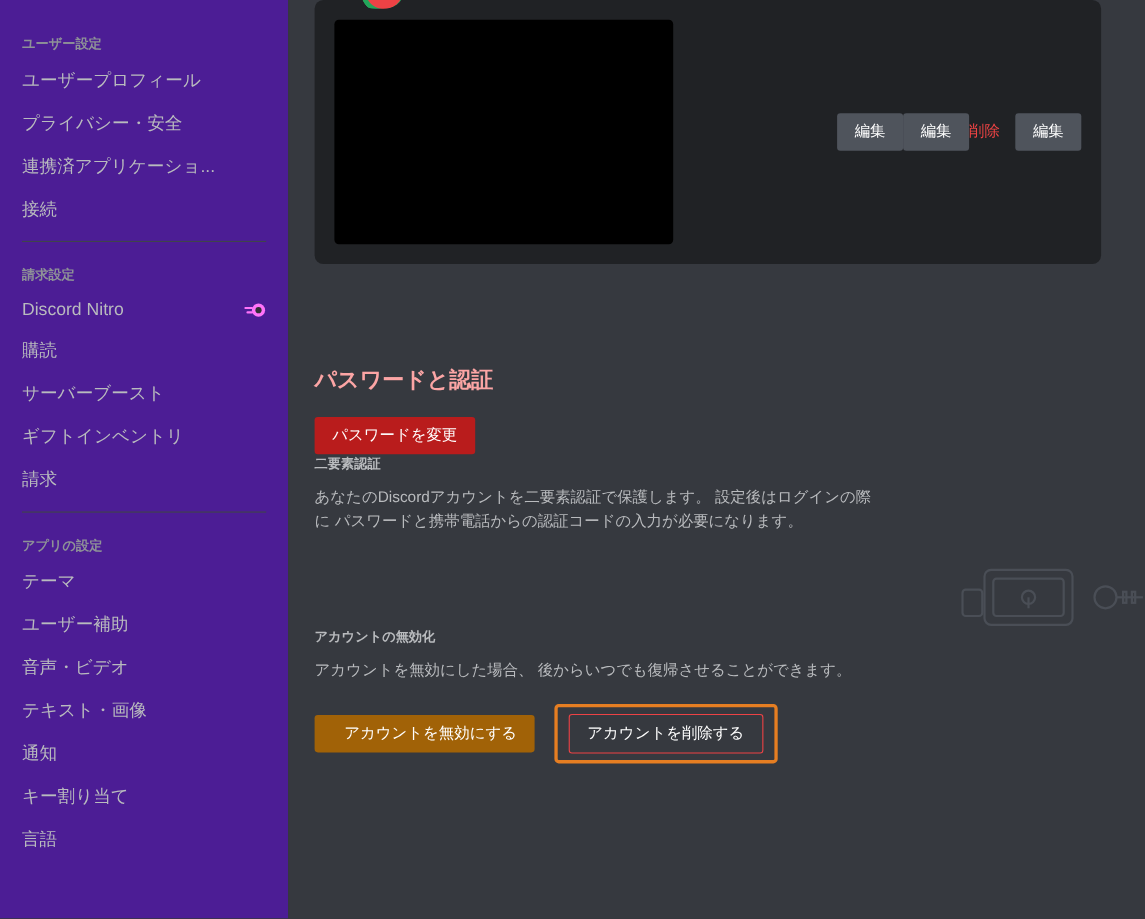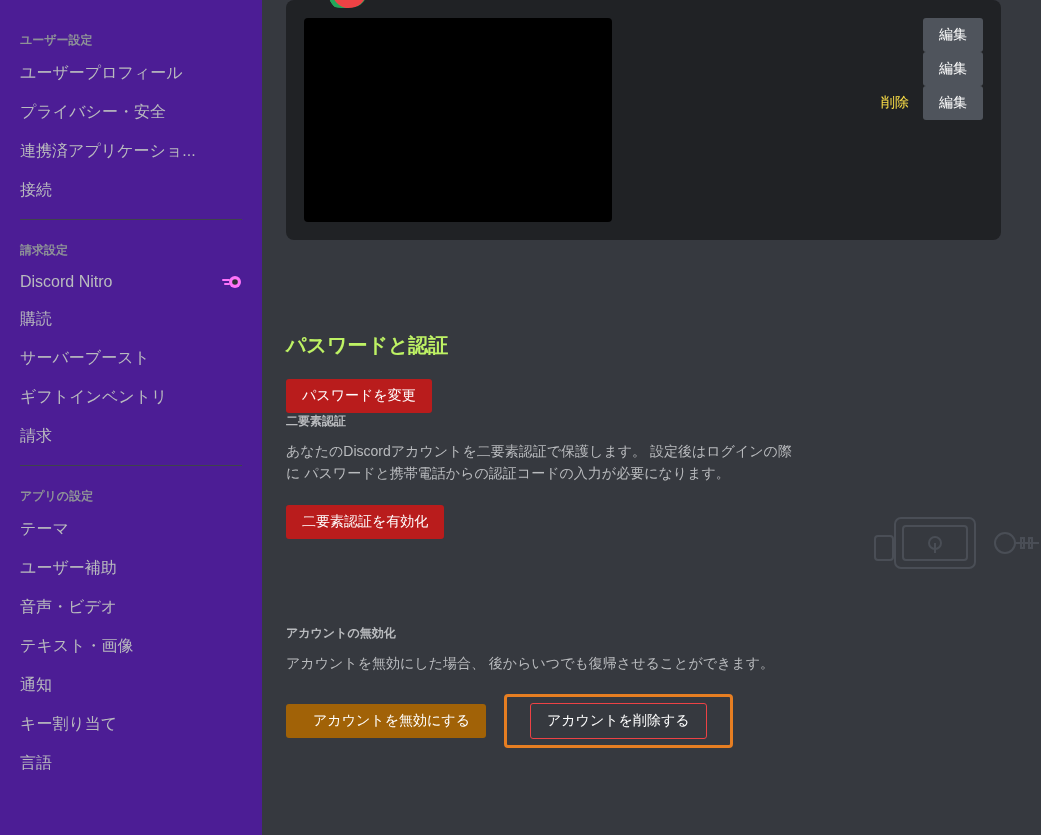--- a/index.html
+++ b/index.html
@@ -90,22 +90,21 @@
     .black-box {
       width: 308px;
       height: 204px;
       background: #000;
       border-radius: 4px;
       flex-shrink: 0;
     }
     .card-right {
       flex: 1;
       display: flex;
-      flex-direction: column;
-      justify-content: flex-start;
+      justify-content: flex-end;
       height: 204px;
     }
     .edit-row {
       display: flex;
       justify-content: flex-end;
       align-items: center;
       gap: 14px;
     }
     .btn {
       padding: 8px 16px;
@@ -125,29 +124,29 @@
     .btn-red {
       background: #a16207;
       padding-left: 27px;
     }
     .btn-outline-red {
       background: transparent;
       border: 1px solid #ed4245;
       color: #fff;
     }
     .text-link {
-      color: #fde047;
+      color: #ef4444;
       font-size: 14px;
       cursor: pointer;
     }
     .section {
       margin-top: 56px;
     }
     .section-title {
-      color: #bef264;
+      color: #fca5a5;
       font-size: 20px;
       font-weight: 600;
       margin-bottom: 20px;
     }
     .subsection-label {
       color: #b9bbbe;
       font-size: 12px;
       font-weight: 700;
       margin-bottom: 10px;
       text-transform: none;
@@ -163,21 +162,21 @@
       right: -4px;
       top: 496px;
       opacity: 0.8;
     }
     .actions-row {
       display: flex;
       gap: 18px;
       align-items: center;
     }
     .highlight-delete {
-      padding: 6px 23px;
+      padding: 6px 10px;
       border: 3px solid #e67e22;
       border-radius: 4px;
       display: inline-block;
     }
     .spacer-top {
       height: 20px;
     }
   </style>
 </head>
 <body>
@@ -278,21 +277,20 @@
     </div>
   </div>
 
   <div class="section" style="margin-top:92px;">
     <h2 class="section-title">パスワードと認証</h2>
     <button class="btn btn-blue">パスワードを変更</button>
 
     <div style="">
       <div class="subsection-label">二要素認証</div>
       <div class="help-text" style="max-width:520px;">あなたのDiscordアカウントを二要素認証で保護します。 設定後はログインの際に パスワードと携帯電話からの認証コードの入力が必要になります。</div>
-      <button class="btn btn-blue">二要素認証を有効化</button>
     </div>
   </div>
 
   <div class="illustration">
     <svg width="180" height="80" viewBox="0 0 180 80">
       <g fill="none" stroke="#4f545c" stroke-width="2">
         <rect x="30" y="22" width="80" height="50" rx="6"></rect>
         <rect x="38" y="30" width="64" height="34" rx="3"></rect>
         <circle cx="70" cy="47" r="6"></circle>
         <path d="M70 47 v10"></path>

